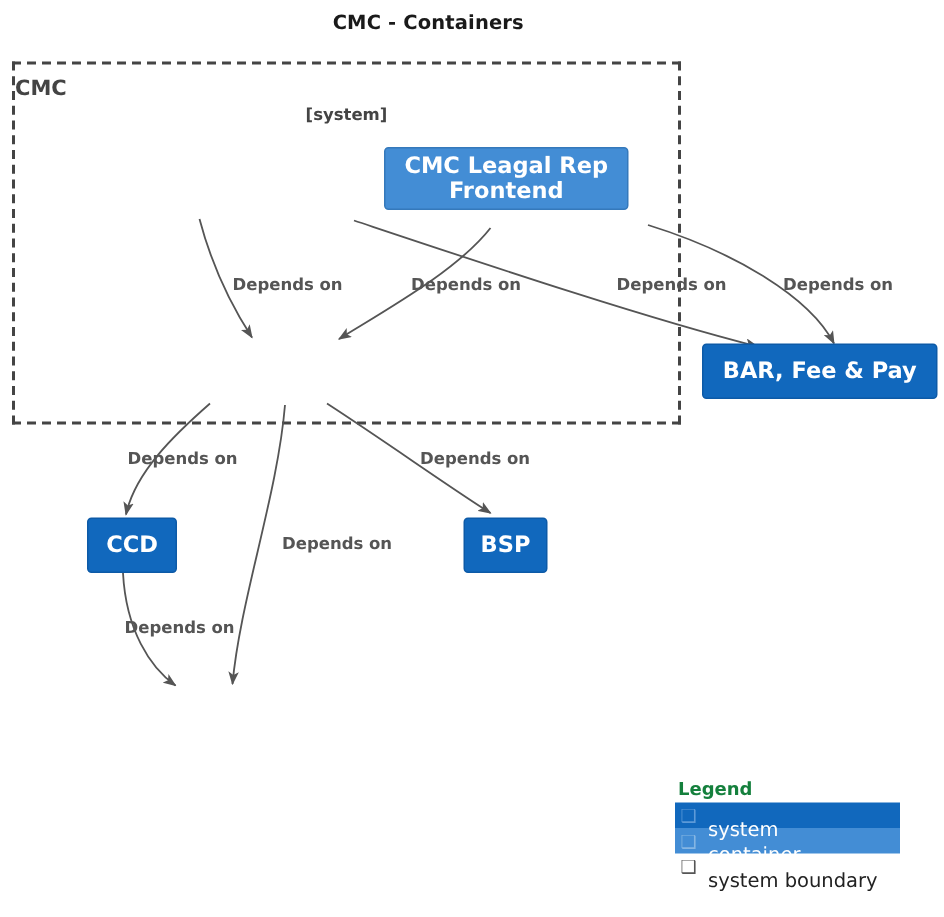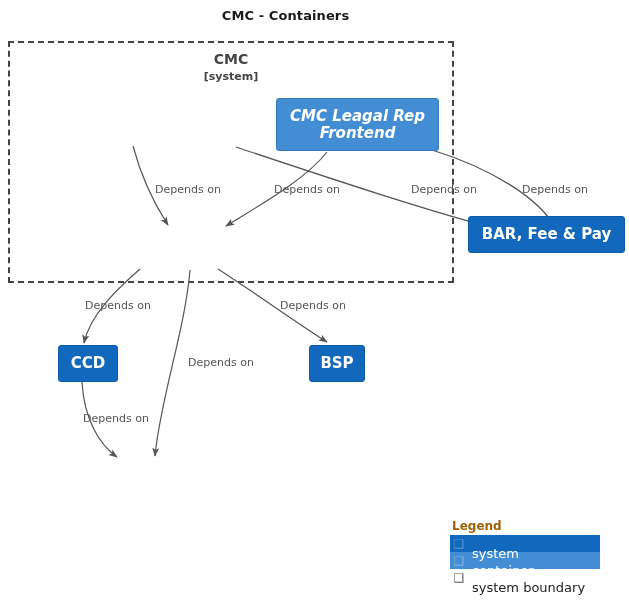--- a/index.html
+++ b/index.html
@@ -38,21 +38,20 @@
   }
   .boundary {
     position: absolute;
     border: 2px dashed #444444;
     background: transparent;
     box-sizing: border-box;
   }
   .boundary-title {
     position: absolute;
     width: 100%;
-    text-align: center;
     top: 8px;
     font-size: 14px;
     font-weight: bold;
     color: #444444;
   }
   .boundary-subtitle {
     position: absolute;
     width: 100%;
     text-align: center;
     top: 27px;
@@ -78,32 +77,32 @@
     background: #1168bd;
     border: 1px solid #0d5aa7;
   }
   .node.container {
     background: #438dd5;
     border: 1px solid #3579bb;
   }
   .edge-label {
     position: absolute;
     font-size: 11px;
-    font-weight: normal;
+    font-weight: bold;
     color: #555555;
     white-space: nowrap;
     background: transparent;
   }
   .legend {
     position: absolute;
   }
   .legend-title {
     font-size: 12px;
     font-weight: bold;
-    color: #a16207;
+    color: #15803d;
     margin-bottom: 2px;
     padding-left: 2px;
   }
   .legend-row {
     display: flex;
     align-items: center;
     height: 17px;
     font-size: 13px;
     padding-left: 2px;
   }
@@ -166,26 +165,26 @@
 
       <path d="M218,269 C258,295 300,325 327,342"></path>
 
       <path d="M190,270 C185,330 160,400 155,456"></path>
 
       <path d="M82,382 C84,420 100,445 117,457"></path>
     </g>
   </svg>
 
 
-  <div class="node container" style="left:276px; top:98px; width:163px; height:53px;font-style:italic;">
+  <div class="node container" style="left:256px; top:98px; width:163px; height:42px;">
     <span>CMC Leagal Rep Frontend</span>
   </div>
 
 
-  <div class="node system" style="left:468px; top:216px; width:157px; height:37px;">
+  <div class="node system" style="left:468px; top:229px; width:157px; height:37px;">
     <span>BAR, Fee &amp; Pay</span>
   </div>
 
   <div class="node system" style="left:58px; top:345px; width:60px; height:37px;">
     <span>CCD</span>
   </div>
 
   <div class="node system" style="left:309px; top:345px; width:56px; height:37px;">
     <span>BSP</span>
   </div>

